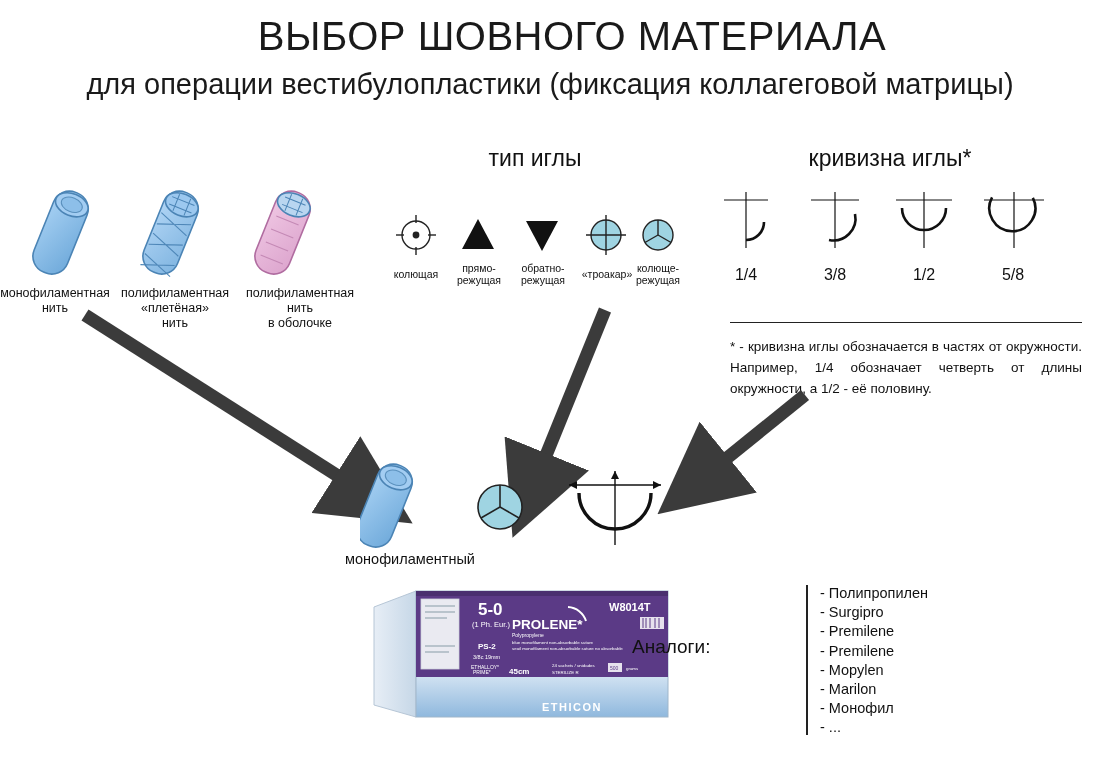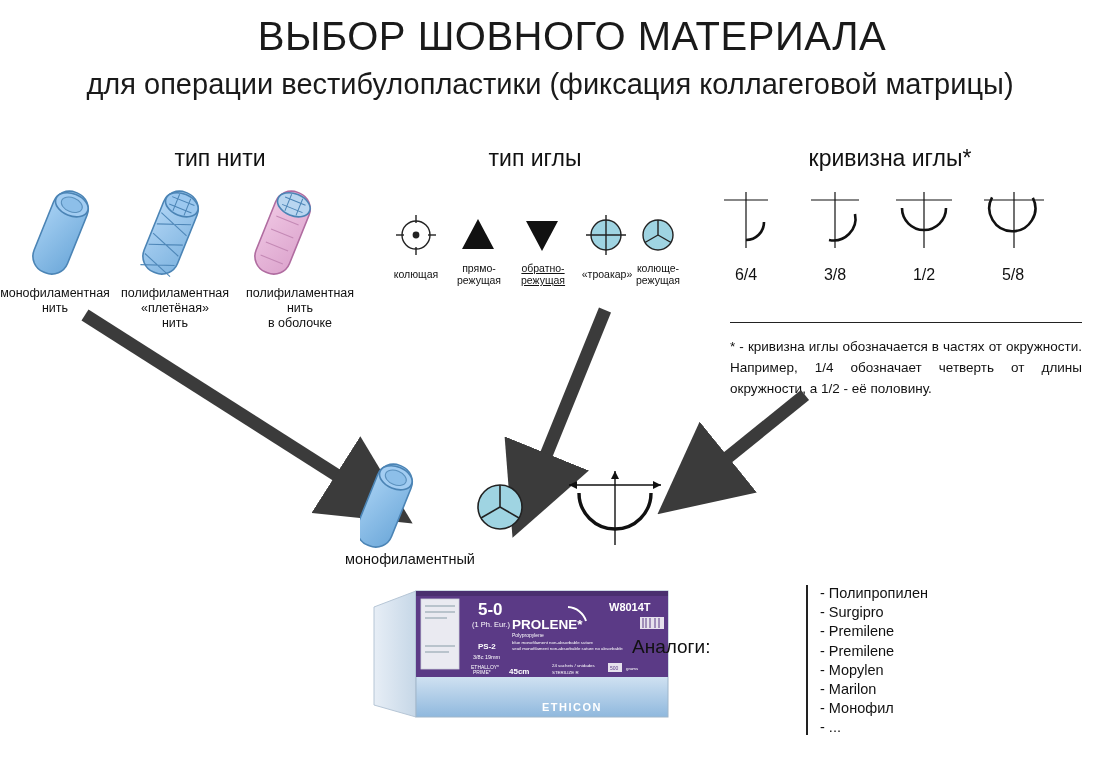--- a/index.html
+++ b/index.html
@@ -115,21 +115,20 @@
   }
 </style>
 </head>
 <body>
 
 <div id="canvas">
 
   <div class="abs" id="main-title">ВЫБОР ШОВНОГО МАТЕРИАЛА</div>
   <div class="abs" id="subtitle">для операции вестибулопластики (фиксация коллагеговой матрицы)</div>
 
-  <div class="abs col-head" id="head-thread">тип нити</div>
   <div class="abs col-head" id="head-needle">тип иглы</div>
   <div class="abs col-head" id="head-curve">кривизна иглы*</div>
 
   <svg class="abs" style="left:20px; top:178px;" width="360" height="110" viewBox="0 0 360 110">
     <defs>
       <linearGradient id="gmono" x1="0" y1="0" x2="1" y2="1">
         <stop offset="0%" stop-color="#a9d2f4"></stop>
         <stop offset="100%" stop-color="#6ea9da"></stop>
       </linearGradient>
       <linearGradient id="gbraid" x1="0" y1="0" x2="1" y2="1">
@@ -215,21 +214,21 @@
         <line x1="0" y1="0" x2="0" y2="-15"></line>
         <line x1="0" y1="0" x2="13" y2="7.5"></line>
         <line x1="0" y1="0" x2="-13" y2="7.5"></line>
       </g>
     </g>
   </svg>
 
   <div class="abs needle-cap" style="left:381px; top:268px; width:70px;">колющая</div>
   <div class="abs needle-cap" style="left:444px; top:262px; width:70px; white-space:pre-line;">прямо-
 режущая</div>
-  <div class="abs needle-cap" style="left:508px; top:262px; width:70px; white-space:pre-line;text-decoration:underline;">обратно-
+  <div class="abs needle-cap" style="left:508px; top:262px; width:70px; white-space:pre-line;">обратно-
 режущая</div>
   <div class="abs needle-cap" style="left:572px; top:268px; width:70px;">«троакар»</div>
   <div class="abs needle-cap" style="left:623px; top:262px; width:70px; white-space:pre-line;">колюще-
 режущая</div>
 
   <svg class="abs" style="left:700px; top:190px;" width="380" height="80" viewBox="0 0 380 80">
     <g fill="none" stroke="#111" stroke-width="2.2">
 
       <g transform="translate(46,10)">
         <line x1="-22" y1="0" x2="22" y2="0" stroke-width="1.2"></line>
@@ -252,21 +251,21 @@
       </g>
 
       <g transform="translate(314,10)">
         <line x1="-30" y1="0" x2="30" y2="0" stroke-width="1.2"></line>
         <line x1="0" y1="-8" x2="0" y2="48" stroke-width="1.2"></line>
         <path d="M-22,2 A23,23 0 1 0 18,-6" stroke-width="2.6" transform="rotate(12)"></path>
       </g>
     </g>
   </svg>
 
-  <div class="abs curve-lab" style="left:716px; top:266px; width:60px;">6/4</div>
+  <div class="abs curve-lab" style="left:716px; top:266px; width:60px;">1/4</div>
   <div class="abs curve-lab" style="left:805px; top:266px; width:60px;">3/8</div>
   <div class="abs curve-lab" style="left:894px; top:266px; width:60px;">1/2</div>
   <div class="abs curve-lab" style="left:983px; top:266px; width:60px;">5/8</div>
 
   <div class="abs" id="footnote-rule"></div>
   <div class="abs" id="footnote">* - кривизна иглы обозначается в частях от окружности. Например, 1/4 обозначает четверть от длины окружности, а 1/2 - её половину.</div>
 
   <svg class="abs" style="left:0px; top:290px;" width="1100" height="260" viewBox="0 0 1100 260">
     <defs>
       <marker id="ah" markerWidth="7" markerHeight="7" refX="2.2" refY="3.5" orient="auto">

